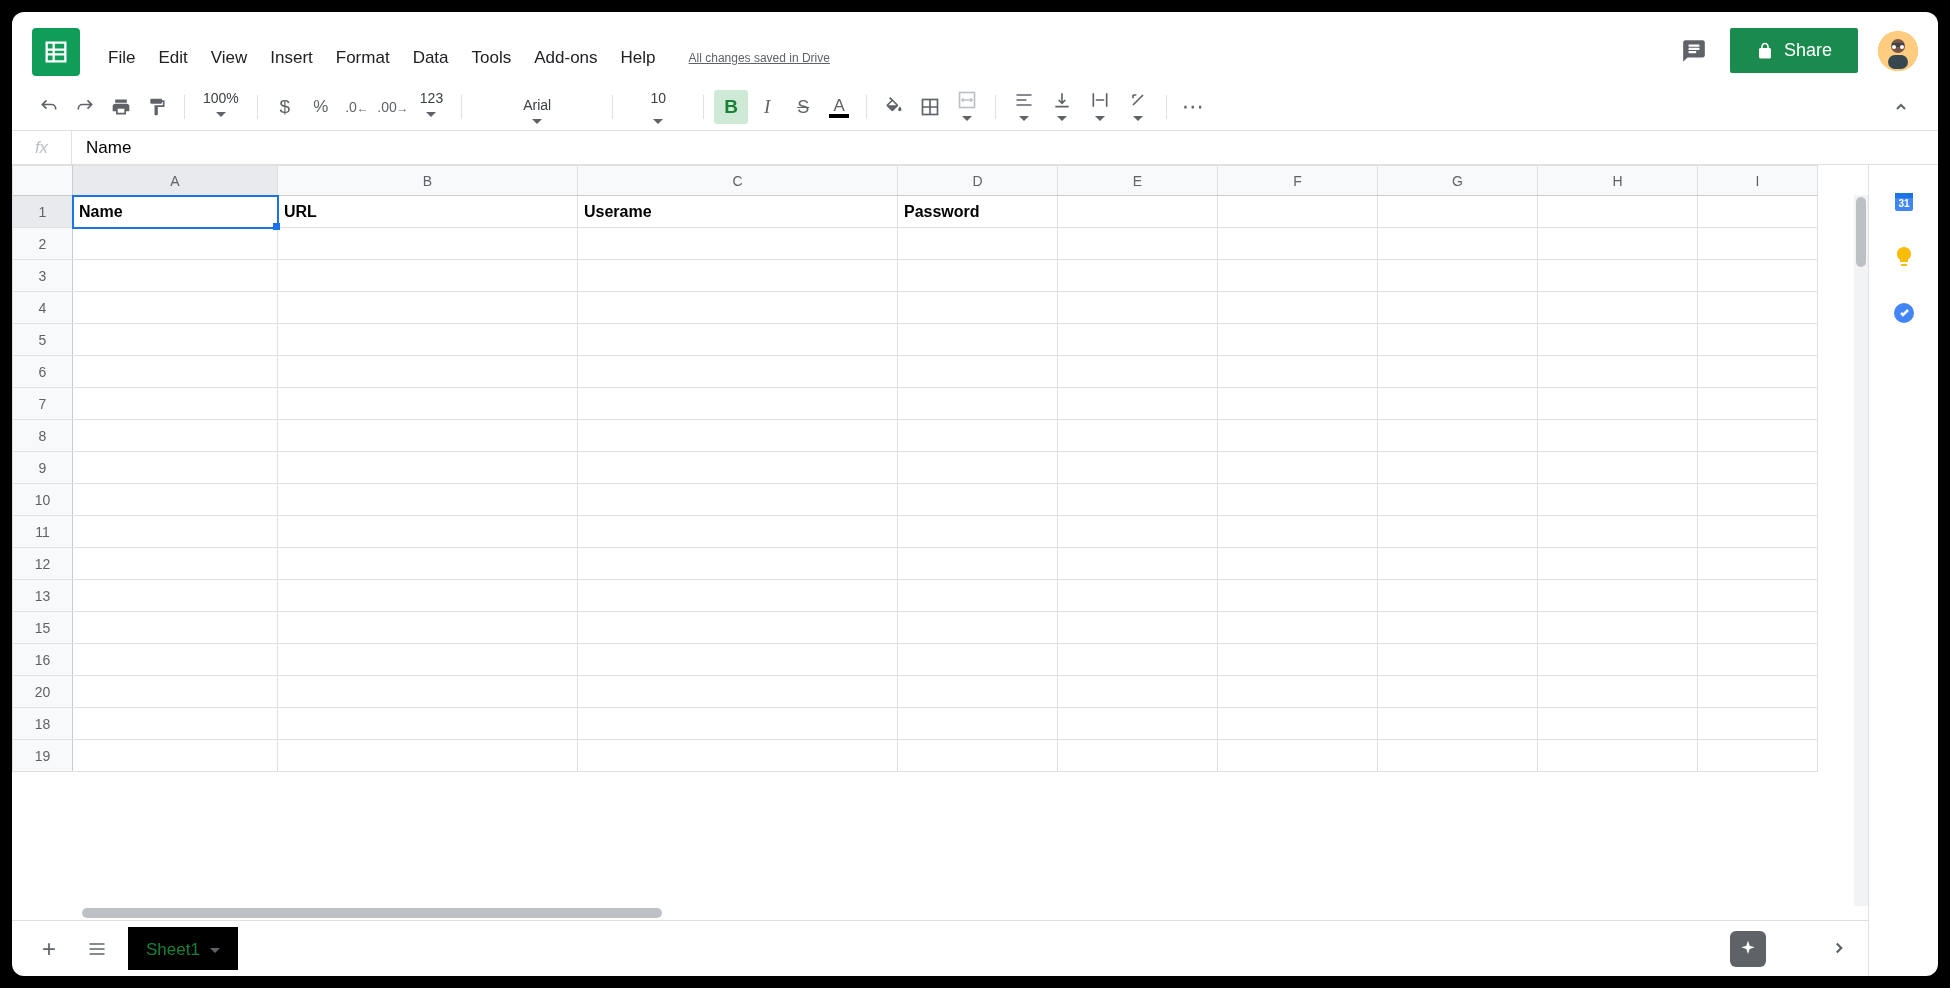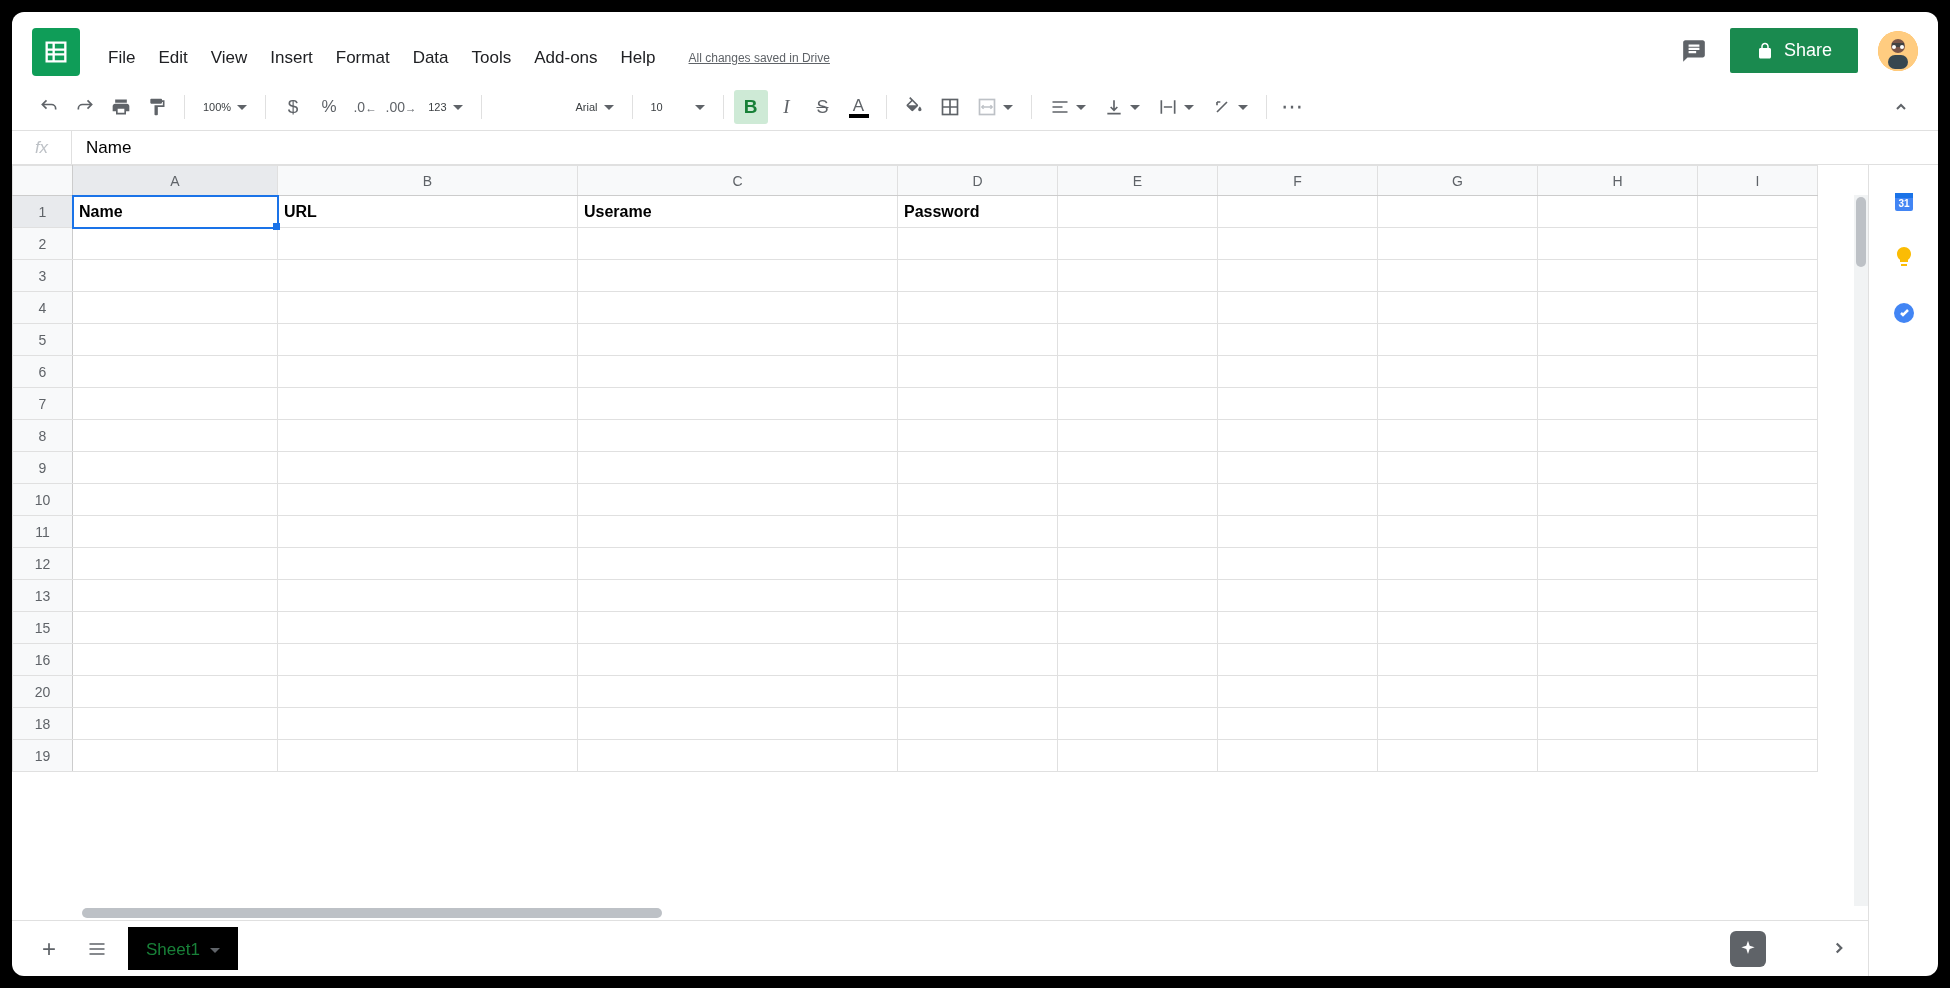--- a/index.html
+++ b/index.html
@@ -19,21 +19,21 @@
 .saved-status { color: #5f6368; text-decoration: underline; margin-left: 20px; font-size: 12px; cursor: pointer; }
 .title-right { display: flex; align-items: center; gap: 20px; margin-left: auto; padding-top: 6px; }
 .comment-icon { width: 32px; height: 32px; color: #5f6368; cursor: pointer; display: flex; align-items: center; justify-content: center; }
 .share-btn { background: #1a8a4f; color: #fff; border: none; border-radius: 2px; padding: 12px 26px; font-size: 18px; font-weight: 500; display: flex; align-items: center; gap: 10px; cursor: pointer; }
 .avatar { width: 40px; height: 40px; border-radius: 50%; background: #ffb74d; display: flex; align-items: center; justify-content: center; overflow: hidden; }
 
 .toolbar { display: flex; align-items: center; gap: 2px; padding: 6px 20px; border-bottom: 1px solid #e0e0e0; margin-top: 8px; }
 .tb-btn { display: flex; align-items: center; justify-content: center; min-width: 34px; height: 34px; cursor: pointer; border-radius: 3px; color: #5f6368; font-size: 17px; }
 .tb-btn.active { background: #ceead6; color: #188038; font-weight: bold; }
 .tb-sep { width: 1px; height: 24px; background: #e0e0e0; margin: 0 8px; }
-.tb-drop { display: flex; align-items: center; gap: 6px; padding: 0 8px; height: 34px; cursor: pointer; font-size: 11px; color: #3c4043; }
+.tb-drop { display: flex; align-items: center; gap: 6px; padding: 0 8px; height: 34px; cursor: pointer; font-size: 14px; color: #3c4043; flex-direction: column; }
 .caret { width: 0; height: 0; border-left: 5px solid transparent; border-right: 5px solid transparent; border-top: 5px solid #5f6368; }
 .toolbar .collapse { margin-left: auto; }
 
 .fxbar { display: flex; align-items: center; border-bottom: 1px solid #e0e0e0; height: 34px; }
 .fx-icon { width: 60px; text-align: center; font-style: italic; color: #bdc1c6; font-size: 17px; border-right: 1px solid #e0e0e0; height: 100%; display: flex; align-items: center; justify-content: center; }
 .fx-input { flex: 1; border: none; outline: none; padding: 0 14px; font-size: 17px; height: 100%; }
 
 .main-area { flex: 1; display: flex; overflow: hidden; }
 .grid-wrap { flex: 1; display: flex; flex-direction: column; overflow: hidden; position: relative; }
 .grid { flex: 1; overflow: hidden; position: relative; }

